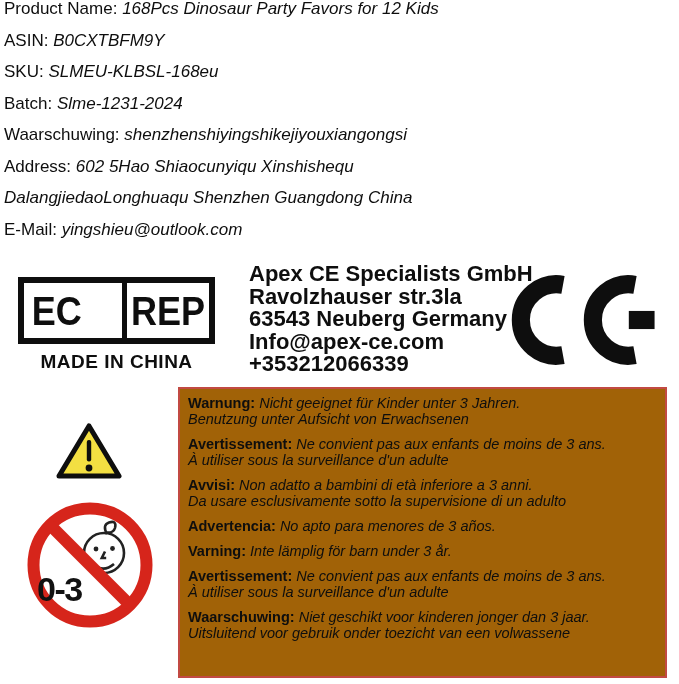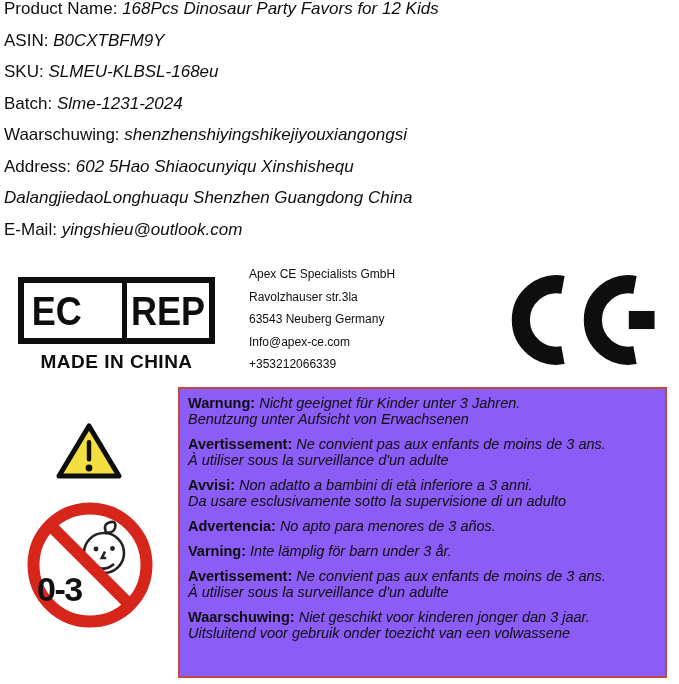--- a/index.html
+++ b/index.html
@@ -18,33 +18,33 @@
     position:absolute;left:18px;top:277px;width:197px;height:67px;
     border:6px solid #0e0e0e;box-sizing:border-box;display:flex;background:#fff;gap:33px;
   }
   .ecrep-cell{flex:1;display:flex;align-items:center;justify-content:center;
     font-weight:bold;font-size:40px;line-height:1}
   .ecrep-cell .glyph{display:inline-block;transform:scaleX(.9)}
   .ecrep-cell.right{border-left:5px solid #0e0e0e}
   .made-in{position:absolute;left:18px;top:351px;width:197px;text-align:center;
     font-weight:bold;font-size:19px;letter-spacing:.5px;white-space:nowrap}
   
-  .eu-address{position:absolute;left:249px;top:263px;font-weight:normal;
-    font-size:12px;line-height:22.5px;white-space:nowrap}
+  .eu-address{position:absolute;left:249px;top:263px;font-weight:bold;
+    font-size:22px;line-height:22.5px;white-space:nowrap}
   
   .ce-mark{position:absolute;left:511px;top:275px}
   
   .tri{position:absolute;left:55px;top:421px}
   .age{position:absolute;left:26px;top:501px}
   .age text{font-family:"Liberation Sans", sans-serif;font-weight:bold}
   
   .warn-panel{
     position:absolute;left:178px;top:387px;width:489px;height:291px;
     border:2px solid #c24a43;box-sizing:border-box;
-    padding:6px 4px 2px 8px;background:#8b5cf6;
+    padding:6px 4px 2px 8px;background:#a16207;
   }
   .warn{margin:0 0 9px 0;font-size:14.5px;line-height:16px}
   .warn .wl{font-weight:bold}
   .warn .wi{font-style:italic}
 </style>
 </head>
 <body>
 
 <div class="info">
   <div class="row">

